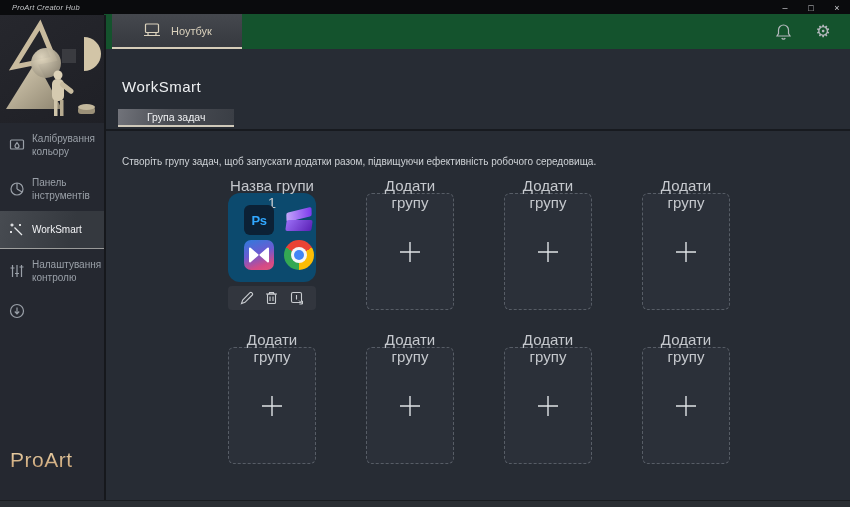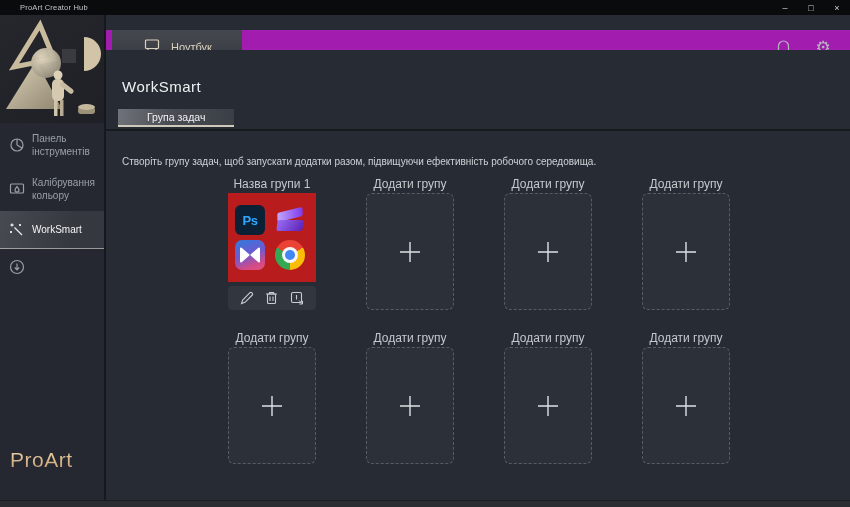--- a/index.html
+++ b/index.html
@@ -9,31 +9,31 @@
     position:relative; width:850px; height:507px; overflow:hidden;
     background:#272c34; color:#e8eaec;
   }
 
   
   .titlebar {
     position:absolute; left:0; top:0; width:850px; height:15px;
     background:#0a0b0d; display:flex; align-items:center;
     font-size:7.5px; color:#c3c5c7;
   }
-  .titlebar .t-title { padding-left:20px; letter-spacing:.2px; }
+  .titlebar .t-title { padding-left:12px; letter-spacing:.2px;font-style:italic; }
   .win-controls { margin-left:auto; display:flex; height:100%; }
   .win-btn {
     width:26px; height:100%; display:flex; align-items:center; justify-content:center;
     font-size:9px; color:#cfd1d3; cursor:default;
   }
 
   
   .topbar {
-    position:absolute; left:104px; top:30px; width:746px; height:35px;
-    background:#a21caf; display:flex; align-items:center;
+    position:absolute; left:104px; top:14px; width:746px; height:35px;
+    background:#14532d; display:flex; align-items:center;
   }
   .device-tab {
     margin-left:8px; width:130px; height:35px;
     background:linear-gradient(180deg,#45484e 0%,#36393f 100%);
     border-bottom:2px solid #d6cdb9;
     display:flex; align-items:center; justify-content:center; gap:9px;
     color:#dbd2bd; font-size:11px;
   }
   .topbar-icons { margin-left:auto; display:flex; align-items:center; gap:22px; margin-right:18px; }
   .tb-icon { width:18px; height:18px; display:flex; align-items:center; justify-content:center; color:#b4b8bd; }
@@ -78,33 +78,33 @@
   .group-tab {
     position:absolute; left:12px; top:59px; height:18px; padding:0 29px;
     display:flex; align-items:center;
     background:linear-gradient(100deg,#71737a 0%,#4a4d54 45%,#3a3e45 100%);
     border-bottom:2px solid #cfc9ba;
     font-size:10.5px; color:#f0f1f3;
   }
   .description { position:absolute; left:16px; top:90px; font-size:10px; color:#ced2d6;margin-top:16px; }
 
   .slot { position:absolute; width:88px; }
-  .slot-label { text-align:center; font-size:12px; color:#c5c8cd; margin-bottom:4px; height:12px; }
+  .slot-label { text-align:center; font-size:15px; color:#c5c8cd; margin-bottom:4px; height:12px; }
 
   .add-card {
     width:88px; height:117px; border:1px dashed #575d66; border-radius:6px;
     background:#2b3039; display:flex; align-items:center; justify-content:center;
     cursor:pointer;
   }
 
   .group-card { width:88px; }
   .app-panel {
-    width:88px; height:89px; background:#b91c1c; border-radius:0;
+    width:88px; height:89px; background:#0c4a6e; border-radius:12px;
     display:grid; grid-template-columns:30px 30px; grid-template-rows:30px 30px;
-    column-gap:10px; row-gap:5px; padding:12px 7px;
+    column-gap:10px; row-gap:5px; padding:12px 16px;
   }
   .action-bar {
     margin-top:4px; width:88px; height:24px; background:#32363e; border-radius:4px;
     display:flex; align-items:center; justify-content:space-around; padding:0 6px;
   }
   .action-btn { width:15px; height:15px; display:flex; align-items:center; justify-content:center; color:#c9ccd0; cursor:pointer; }
 
   
   .app-ic { width:30px; height:30px; position:relative; }
   .ic-ps {
@@ -189,43 +189,52 @@
       <span class="tb-icon">
           <span class="gear-glyph">⚙</span>
         </span>
     </div>
   </div>
 
   <div class="sidebar">
     <div class="side-item">
       <span class="s-icon">
         <svg width="16" height="16" viewBox="0 0 16 16" fill="none" stroke="#9aa0a8" stroke-width="1.2">
+          <rect x="1.5" y="3" width="13" height="9" rx="1"></rect>
+          <path d="M8,5.5 c1.5,2 2,2.6 2,3.6 a2,2 0 0 1 -4,0 c0,-1 0.5,-1.6 2,-3.6 z"></path>
+        </svg>
+      </span>
+      <span>Калібрування кольору</span>
+    </div>
+    <div class="side-item">
+      <span class="s-icon">
+        <svg width="16" height="16" viewBox="0 0 16 16" fill="none" stroke="#9aa0a8" stroke-width="1.2">
           <circle cx="8" cy="8" r="6"></circle>
             <path d="M8,8 V2 M8,8 L13,11"></path>
         </svg>
       </span>
       <span>Панель інструментів</span>
-    </div>
-    <div class="side-item">
-      <span class="s-icon">
-        <svg width="16" height="16" viewBox="0 0 16 16" fill="none" stroke="#9aa0a8" stroke-width="1.2">
-          <rect x="1.5" y="3" width="13" height="9" rx="1"></rect>
-          <path d="M8,5.5 c1.5,2 2,2.6 2,3.6 a2,2 0 0 1 -4,0 c0,-1 0.5,-1.6 2,-3.6 z"></path>
-        </svg>
-      </span>
-      <span>Калібрування кольору</span>
     </div>
     <div class="side-item active">
       <span class="s-icon">
         <svg width="16" height="16" viewBox="0 0 16 16" fill="none" stroke="#e8eaec" stroke-width="1.3">
           <path d="M5.5,5.5 L13,13"></path>
           <path d="M3,1.5 v3 M1.5,3 h3 M11,2 v2 M10,3 h2 M2,9 v2 M1,10 h2"></path>
         </svg>
       </span>
       <span>WorkSmart</span>
+    </div>
+    <div class="side-item">
+      <span class="s-icon">
+        <svg width="16" height="16" viewBox="0 0 16 16" fill="none" stroke="#9aa0a8" stroke-width="1.2">
+          <path d="M3.5,2 v12 M8,2 v12 M12.5,2 v12"></path>
+          <path d="M1.5,5 h4 M6,10.5 h4 M10.5,4 h4"></path>
+        </svg>
+      </span>
+      <span>Налаштування контролю</span>
     </div>
     <div class="side-item">
       <span class="s-icon">
         <svg width="16" height="16" viewBox="0 0 16 16" fill="none" stroke="#9aa0a8" stroke-width="1.2">
           <circle cx="8" cy="8" r="6.5"></circle>
           <path d="M8,4.5 v6 M5.8,8.5 L8,10.8 L10.2,8.5"></path>
         </svg>
       </span>
     </div>
     <div class="proart-logo">ProArt</div>

